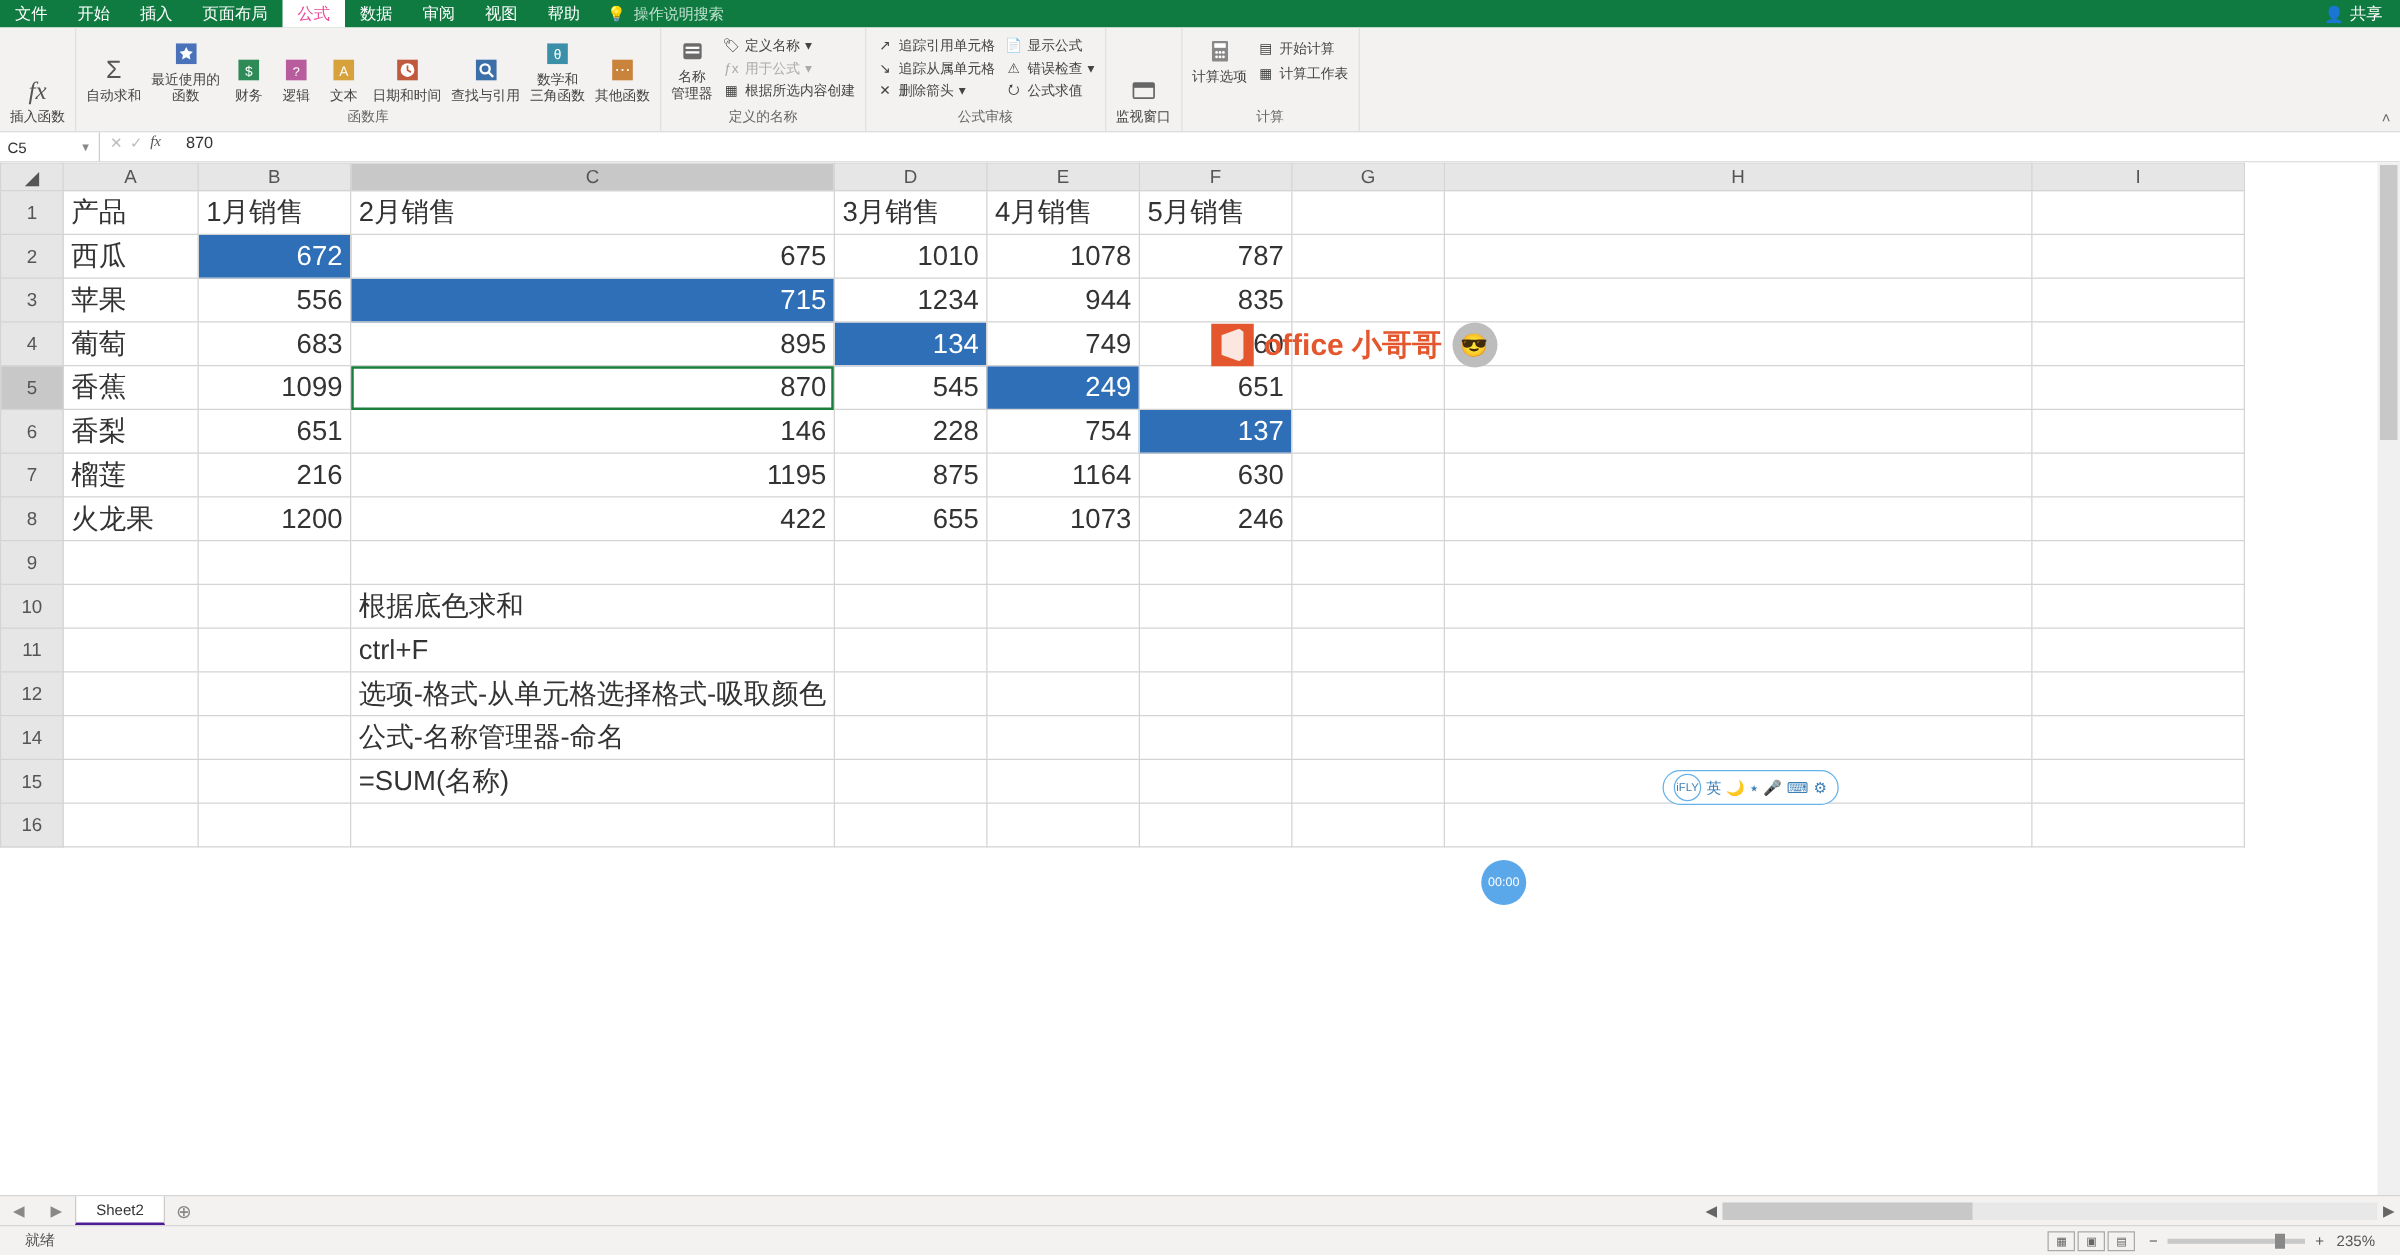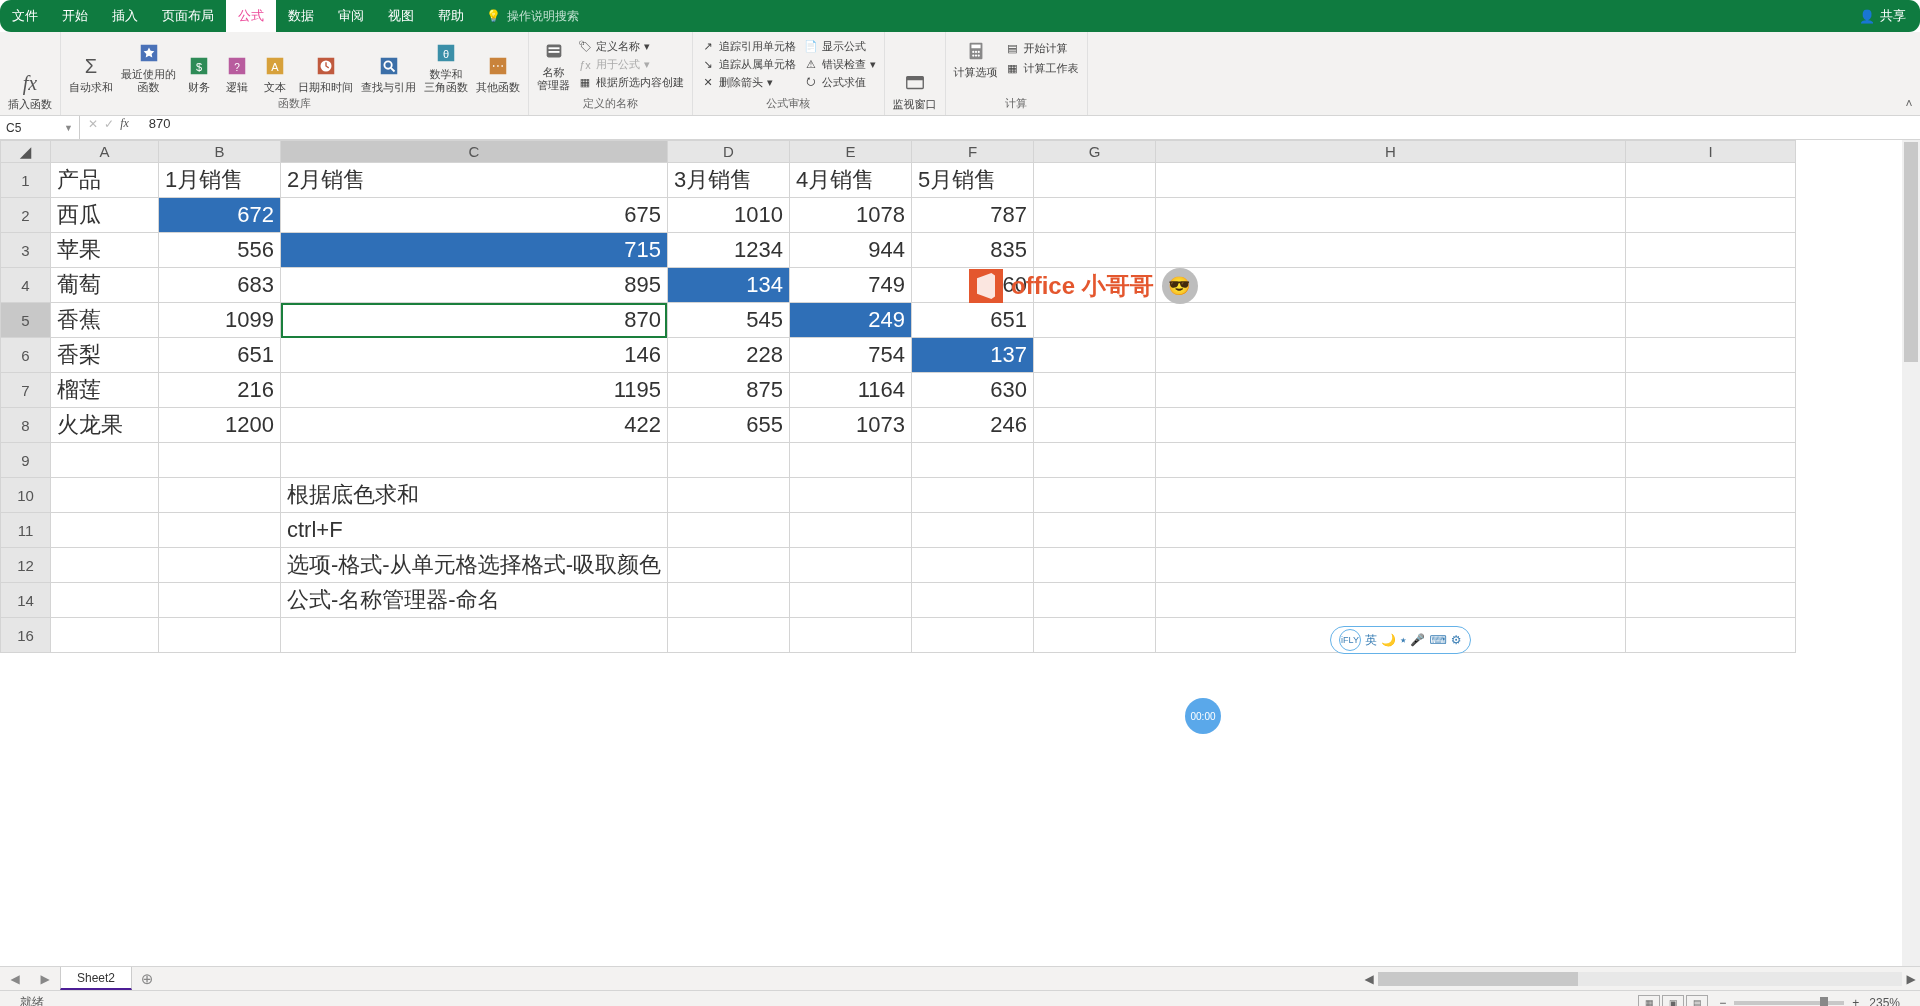--- a/index.html
+++ b/index.html
@@ -1,17 +1,17 @@
 <!DOCTYPE html>
 <html><head>
 <meta charset="utf-8">
 <style>
   * { box-sizing: border-box; margin: 0; padding: 0; font-family: "Microsoft YaHei", sans-serif; }
   body { width: 1920px; height: 1006px; overflow: hidden; background: #fff; font-size: 12px; color: #333; }
-  .titlebar { background: #0f7b40; height: 32px; display: flex; align-items: stretch; color: #fff; border-radius: 11px; }
+  .titlebar { background: #0f7b40; height: 22px; display: flex; align-items: stretch; color: #fff; }
   .titlebar .tab { padding: 0 12px; display: flex; align-items: center; cursor: pointer; font-size: 13px; }
   .titlebar .tab.active { background: #fff; color: #ec4899; }
   .titlebar .tell { display: flex; align-items: center; gap: 6px; padding: 0 10px; color: #bfe0cf; font-size: 12px; }
   .titlebar .spacer { flex: 1; }
   .titlebar .share { padding: 0 14px; display: flex; align-items: center; gap: 4px; color: #fff; font-size: 13px; }
   .ribbon { height: 84px; background: #f3f2f1; border-bottom: 1px solid #d5d5d5; display: flex; align-items: stretch; }
   .rgroup { border-right: 1px solid #e0e0e0; display: flex; flex-direction: column; padding: 2px 4px; }
   .rgroup .row { display: flex; flex: 1; align-items: flex-end; }
   .rgroup .lbl { text-align: center; font-size: 11px; color: #666; padding-bottom: 2px; }
   .rbtn { display: flex; flex-direction: column; align-items: center; justify-content: flex-start; padding: 2px 4px; min-width: 38px; cursor: pointer; }
@@ -484,20 +484,32 @@
           <td class="txtcell"></td>
           <td class="txtcell"></td>
           <td class="txtcell long">公式-名称管理器-命名</td>
           <td class="txtcell"></td>
           <td class="txtcell"></td>
           <td class="txtcell"></td>
           <td class="txtcell"></td>
           <td class="txtcell"></td>
           <td class="txtcell"></td>
         </tr>
+        <tr class="note-row">
+          <th>15</th>
+          <td class="txtcell"></td>
+          <td class="txtcell"></td>
+          <td class="txtcell long">=SUM(名称)</td>
+          <td class="txtcell"></td>
+          <td class="txtcell"></td>
+          <td class="txtcell"></td>
+          <td class="txtcell"></td>
+          <td class="txtcell"></td>
+          <td class="txtcell"></td>
+        </tr>
         <tr>
           <th>16</th>
           <td class="txtcell"></td>
           <td class="txtcell"></td>
           <td class="txtcell"></td>
           <td class="txtcell"></td>
           <td class="txtcell"></td>
           <td class="txtcell"></td>
           <td class="txtcell"></td>
           <td class="txtcell"></td>

